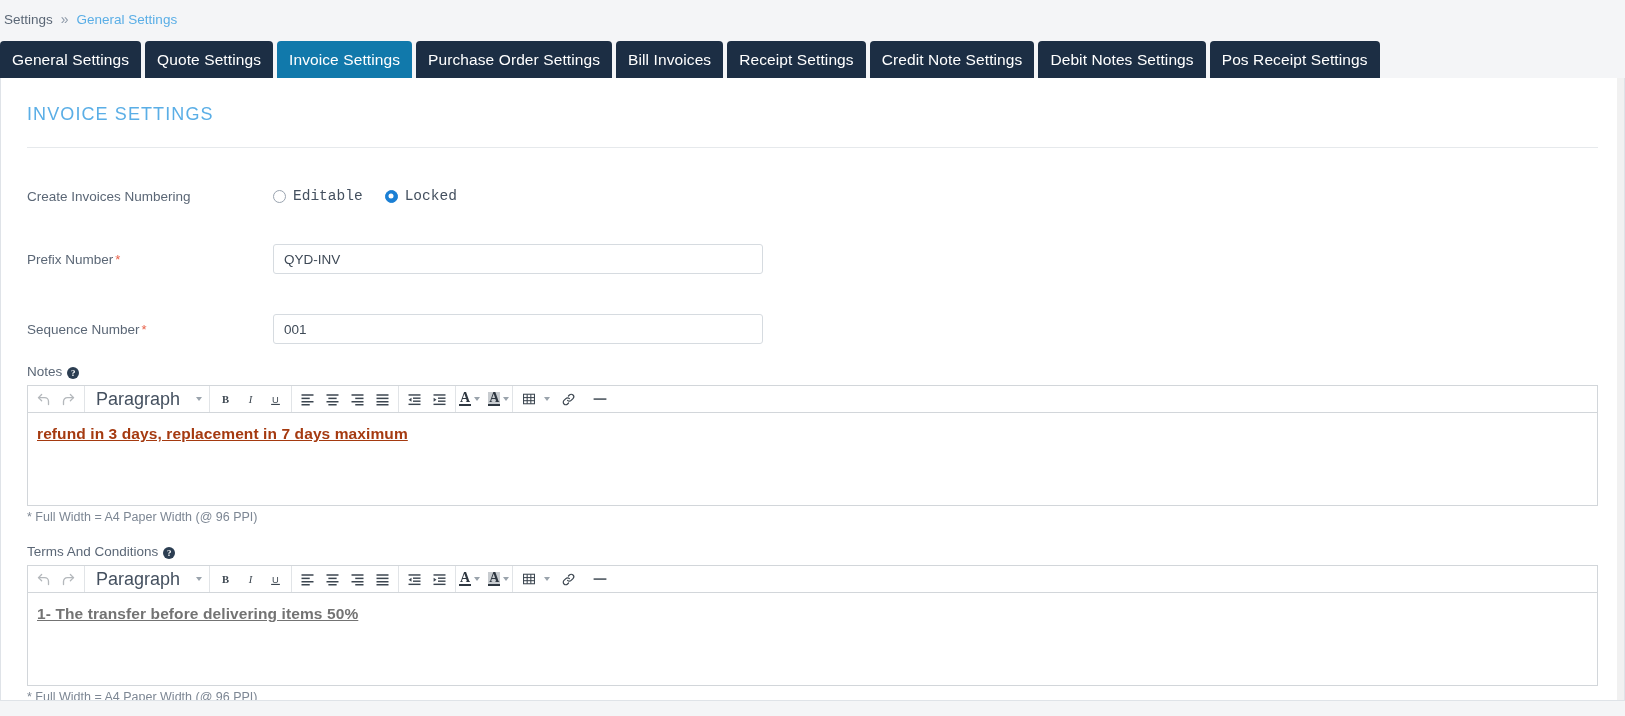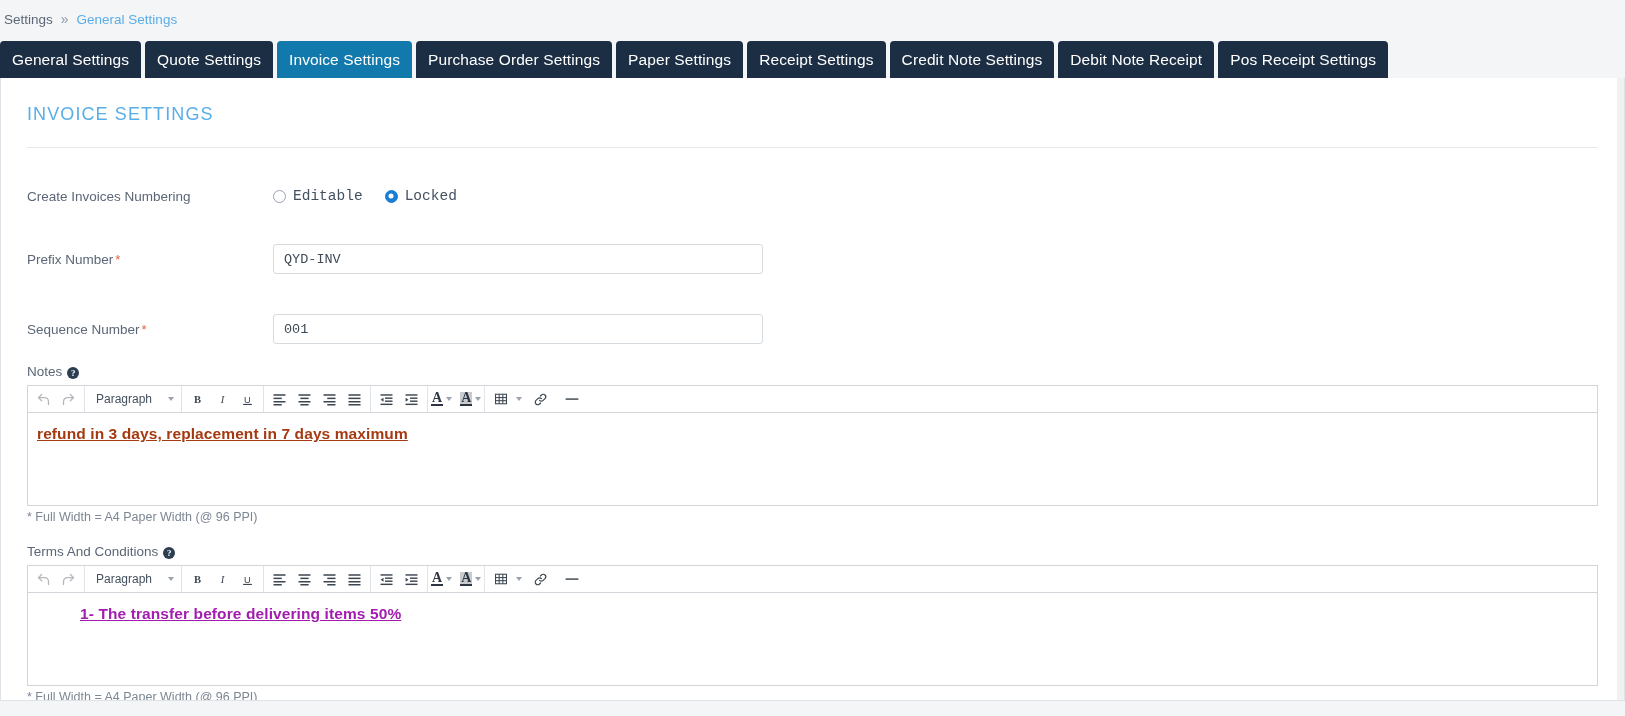--- a/index.html
+++ b/index.html
@@ -131,21 +131,21 @@
   }
 
   .text-input {
     width: 490px;
     height: 30px;
     border: 1px solid #d6dbe0;
     border-radius: 3px;
     padding: 5px 10px;
     font-size: 13.5px;
     color: #3f4a57;
-    font-family: Liberation Mono, monospace;
+    font-family: Liberation Sans, sans-serif;
     background: #fff;
     outline: none;
   }
 
   
   .field-label {
     font-size: 13.5px;
     color: #5b6776;
     margin-top: 20px;
     margin-bottom: 6px;
@@ -195,21 +195,21 @@
     cursor: pointer;
     color: #3c4650;
   }
   .tb-btn svg { display: block; }
   .tb-btn.disabled { opacity: 0.38; }
   .tb-select {
     display: flex;
     align-items: center;
     height: 25px;
     padding: 0 4px 0 8px;
-    font-size: 12px;
+    font-size: 18px;
     color: #44505f;
     cursor: pointer;
     gap: 16px;
   }
   .caret {
     width: 0; height: 0;
     border-left: 3.5px solid transparent;
     border-right: 3.5px solid transparent;
     border-top: 4px solid #9aa3ac;
   }
@@ -239,21 +239,21 @@
     font-size: 15px;
     background: #fff;
   }
   .note-text {
     font-weight: bold;
     text-decoration: underline;
     font-size: 15.5px;
     letter-spacing: 0.1px;
   }
   .note-text.notes { color: #a53a10; }
-  .note-text.terms { color: #a21caf; margin-left: 43px; }
+  .note-text.terms { color: #737373; }
 
   .hint {
     font-size: 12.5px;
     color: #7d8794;
     margin-top: 4px;
   }
 
   
   .scroll-col {
     position: absolute;
@@ -269,24 +269,24 @@
   <span class="crumb-root">Settings</span>
   <span class="crumb-sep">»</span>
   <span class="crumb-current">General Settings</span>
 </div>
 
 <div class="tabbar">
   <div class="tab">General Settings</div>
   <div class="tab">Quote Settings</div>
   <div class="tab active">Invoice Settings</div>
   <div class="tab">Purchase Order Settings</div>
-  <div class="tab">Paper Settings</div>
+  <div class="tab">Bill Invoices</div>
   <div class="tab">Receipt Settings</div>
   <div class="tab">Credit Note Settings</div>
-  <div class="tab">Debit Note Receipt</div>
+  <div class="tab">Debit Notes Settings</div>
   <div class="tab">Pos Receipt Settings</div>
 </div>
 
 <div class="panel">
 
   <div class="panel-title">INVOICE SETTINGS</div>
   <div class="hr"></div>
 
   <div class="form-row">
     <div class="form-label">Create Invoices Numbering</div>

